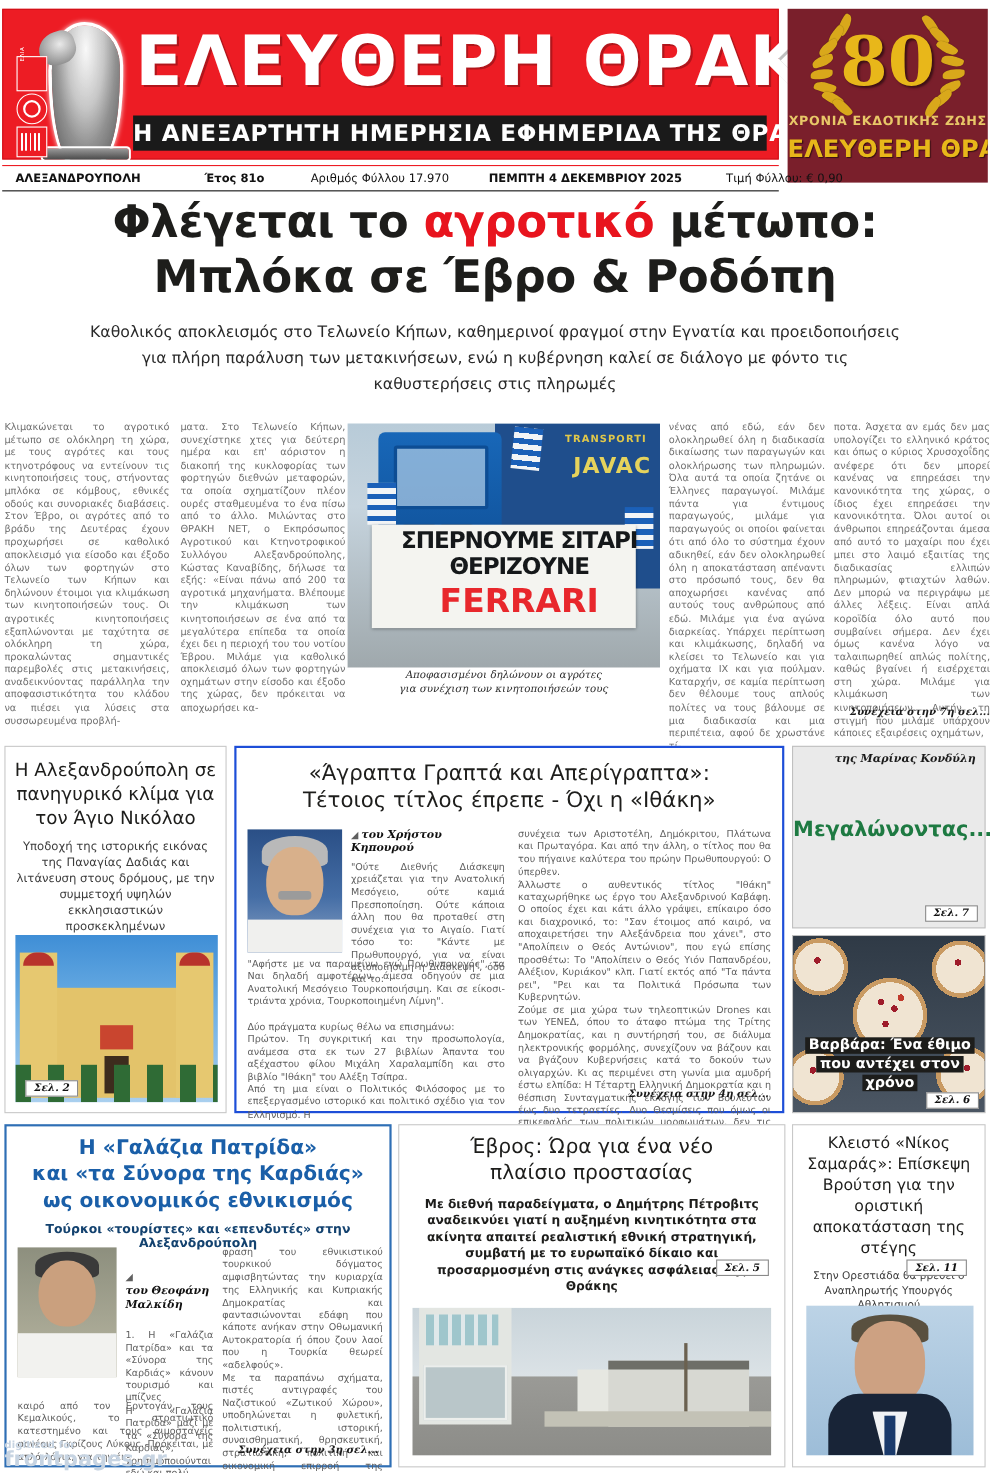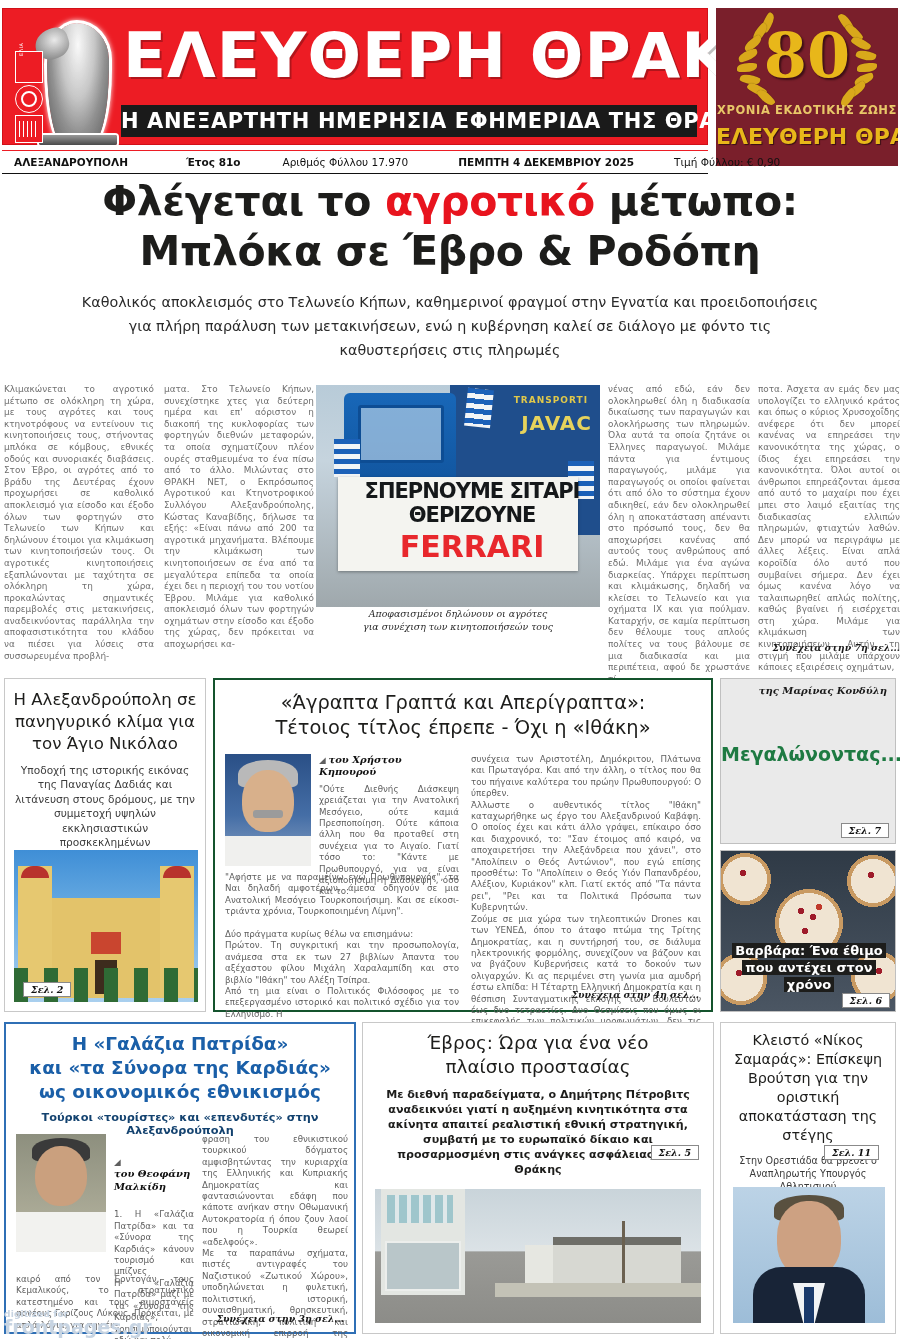--- a/index.html
+++ b/index.html
@@ -94,21 +94,21 @@
   
   .infobar{
     position:absolute;left:2px;top:150px;width:706px;height:24px;
     border-top:1px solid #ed1c24;border-bottom:1px solid #111;
     display:flex;align-items:center;box-sizing:border-box;
   }
   .infobar .ib{font-size:10.5px;color:#111;white-space:nowrap;}
   .ib-city{font-weight:bold;margin-left:12px;}
   .ib-year{font-weight:bold;margin-left:58px;}
   .ib-issue{margin-left:42px;color:#444;}
-  .ib-date{font-weight:bold;margin-left:50px;}
+  .ib-date{font-weight:bold;margin-left:36px;}
   .ib-price{margin-left:40px;color:#444;}
 
   
   .lead{position:absolute;left:0;top:176px;width:900px;}
   .lead h1{
     margin:0;text-align:center;font-size:41px;line-height:50px;
     font-weight:bold;color:#1d1d1b;letter-spacing:-.4px;
   }
   .lead h1 .hl{color:#e8141e;}
   .lead .standfirst{
@@ -193,21 +193,21 @@
   .ch-trees{position:absolute;left:0;bottom:0;width:184px;height:34px;
     background:repeating-linear-gradient(90deg,#2f6b35 0 14px,transparent 14px 30px);}
   .pageref{
     position:absolute;background:#fff;border:1px solid #8a8a8a;
     font-family:"DejaVu Serif","Liberation Serif",serif;font-style:italic;font-weight:bold;
     font-size:9.5px;color:#111;padding:1px 7px;
   }
   .refA{left:18px;bottom:14px;}
 
   .boxB{position:absolute;left:209px;top:0;width:500px;height:334px;
-        border:2px solid #14532d;box-sizing:border-box;background:#fff;padding:8px 10px;}
+        border:2px solid #1d4ed8;box-sizing:border-box;background:#fff;padding:8px 10px;}
   .boxB h2{margin:2px 0 0;text-align:center;font-size:19.4px;line-height:25px;
            font-weight:normal;color:#1d1d1b;}
   .byline{font-family:"DejaVu Serif","Liberation Serif",serif;font-style:italic;font-weight:bold;
           font-size:10px;color:#101010;}
   .mugB{position:absolute;left:10px;top:74px;width:86px;height:112px;
         background:linear-gradient(#2a4f86 0%,#456ea6 55%,#8ba3c4 100%);overflow:hidden;}
   .mug-face{position:absolute;left:50%;margin-left:-26px;top:16px;width:52px;height:62px;
             background:#d8b08b;border-radius:48% 48% 44% 44%;}
   .mug-hair{position:absolute;left:50%;margin-left:-30px;top:6px;width:60px;height:28px;
             background:#b9b9b9;border-radius:50% 50% 18% 18%;}

